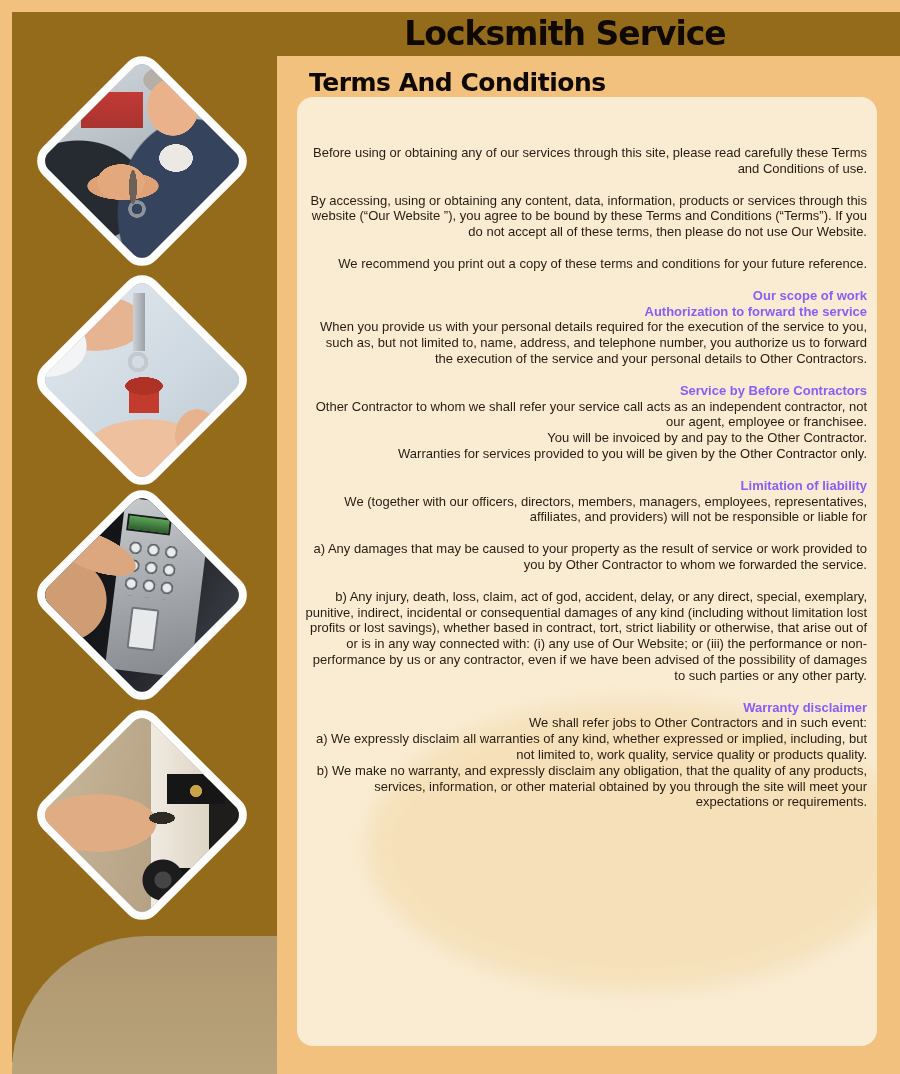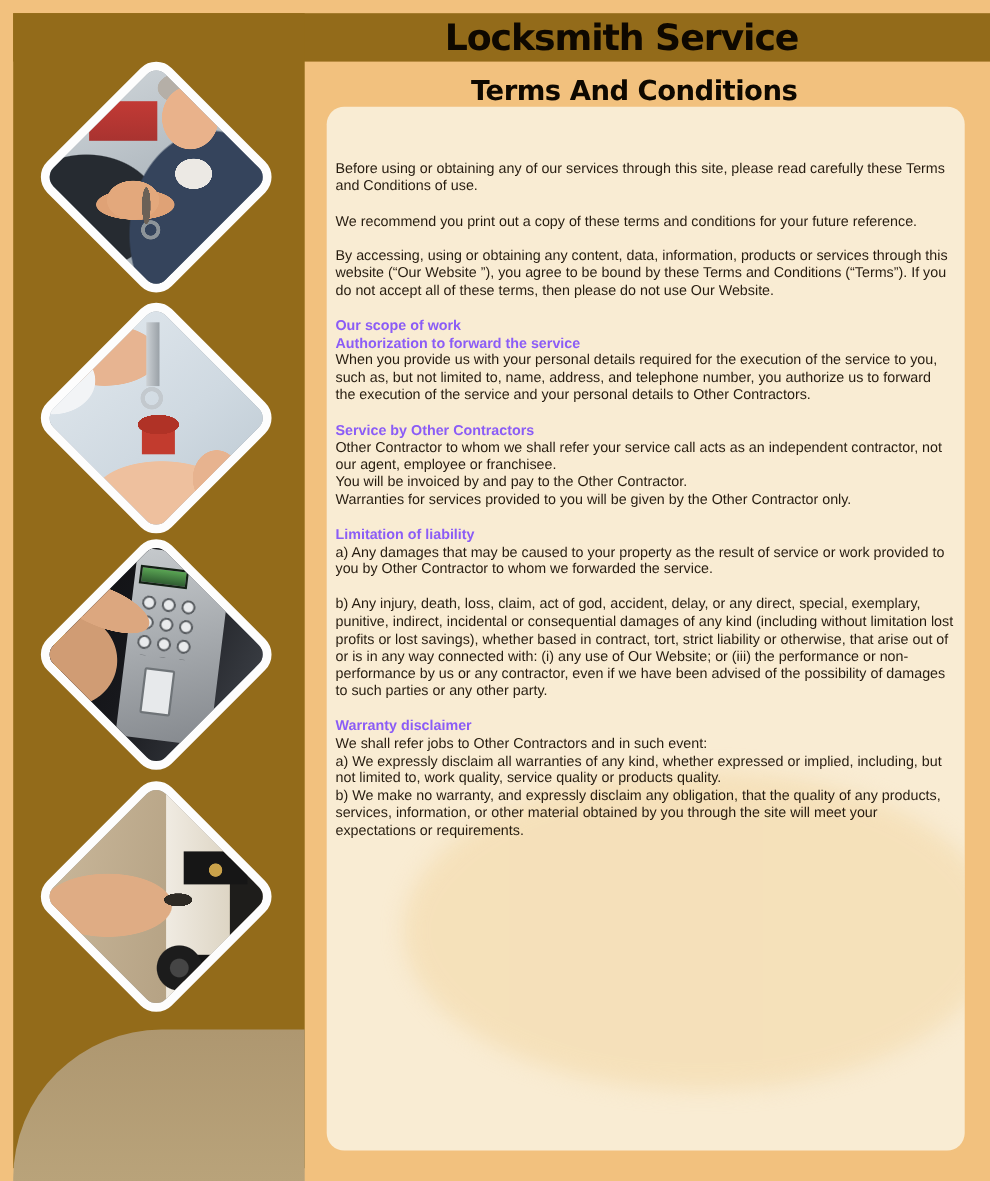--- a/index.html
+++ b/index.html
@@ -87,28 +87,30 @@
     radial-gradient(circle at 50% 50%,#454545 0 8px,#1c1c1c 9px 20px,transparent 21px) 112px 156px/44px 44px no-repeat,
     linear-gradient(#141414,#141414) 138px 166px/58px 28px no-repeat,
     radial-gradient(circle at 50% 50%,#caa24a 0 45%,transparent 50%) 158px 80px/18px 18px no-repeat,
     linear-gradient(#161616,#161616) 138px 72px/58px 30px no-repeat,
     linear-gradient(#1e1d1b,#1e1d1b) 180px 0/46px 226px no-repeat,
     linear-gradient(90deg,#f0ebe2,#ddd5c4) 122px 0/58px 226px no-repeat,
     linear-gradient(100deg,#cdbb9e 0%,#b5a284 60%,#a89576 100%);}
   
   .content{position:absolute;left:277px;top:56px;right:0;bottom:0;}
   .content h2{
-    position:absolute;top:12px;left:0;right:24px;text-align:center;
+    position:absolute;top:12px;left:0;right:24px;
     font-family:"DejaVu Sans",sans-serif;font-weight:800;font-size:25px;letter-spacing:-0.5px;
     color:var(--heading-black);
+    padding-left:32px;
   }
   .panel{
     position:absolute;left:20px;top:41px;width:580px;height:949px;
     background:var(--panel-cream);border-radius:16px;overflow:hidden;
     padding:48px 10px 0 8px;
+    text-align:right;
   }
   .panel-blob{
     position:absolute;right:-30px;bottom:55px;width:540px;height:290px;
     background:#F2D6A2;border-radius:50%;opacity:.5;filter:blur(10px);
   }
   .terms-text{position:relative;font-size:13px;line-height:15.8px;}
   .tc-p{margin:0 0 16px;white-space:pre-line;}
   .tc-h{margin:0;font-size:13px;line-height:15.8px;font-weight:bold;color:#8b5cf6;}
 </style>
 </head>
@@ -140,30 +142,31 @@
       </div>
     </aside>
   <div class="sidebar-blob"></div>
 
   <main class="content">
     <h2>Terms And Conditions</h2>
     <section class="panel">
       <div class="panel-blob"></div>
       <div class="terms-text" id="terms-blocks">
           <p class="tc-p">Before using or obtaining any of our services through this site, please read carefully these Terms and Conditions of use.</p>
+          <p class="tc-p">By accessing, using or obtaining any content, data, information, products or services through this website (“Our Website ”), you agree to be bound by these Terms and Conditions (“Terms”). If you do not accept all of these terms, then please do not use Our Website.</p>
           <p class="tc-p">We recommend you print out a copy of these terms and conditions for your future reference.</p>
-          <p class="tc-p">By accessing, using or obtaining any content, data, information, products or services through this website (“Our Website ”), you agree to be bound by these Terms and Conditions (“Terms”). If you do not accept all of these terms, then please do not use Our Website.</p>
           <h3 class="tc-h">Our scope of work</h3>
           <h3 class="tc-h">Authorization to forward the service</h3>
           <p class="tc-p">When you provide us with your personal details required for the execution of the service to you, such as, but not limited to, name, address, and telephone number, you authorize us to forward the execution of the service and your personal details to Other Contractors.</p>
-          <h3 class="tc-h">Service by Other Contractors</h3>
+          <h3 class="tc-h">Service by Before Contractors</h3>
           <p class="tc-p">Other Contractor to whom we shall refer your service call acts as an independent contractor, not our agent, employee or franchisee.
 You will be invoiced by and pay to the Other Contractor.
 Warranties for services provided to you will be given by the Other Contractor only.</p>
           <h3 class="tc-h">Limitation of liability</h3>
+          <p class="tc-p">We (together with our officers, directors, members, managers, employees, representatives, affiliates, and providers) will not be responsible or liable for</p>
           <p class="tc-p">a) Any damages that may be caused to your property as the result of service or work provided to you by Other Contractor to whom we forwarded the service.</p>
           <p class="tc-p">b) Any injury, death, loss, claim, act of god, accident, delay, or any direct, special, exemplary, punitive, indirect, incidental or consequential damages of any kind (including without limitation lost profits or lost savings), whether based in contract, tort, strict liability or otherwise, that arise out of or is in any way connected with: (i) any use of Our Website; or (iii) the performance or non-performance by us or any contractor, even if we have been advised of the possibility of damages to such parties or any other party.</p>
           <h3 class="tc-h">Warranty disclaimer</h3>
           <p class="tc-p">We shall refer jobs to Other Contractors and in such event:
 a) We expressly disclaim all warranties of any kind, whether expressed or implied, including, but not limited to, work quality, service quality or products quality.
 b) We make no warranty, and expressly disclaim any obligation, that the quality of any products, services, information, or other material obtained by you through the site will meet your expectations or requirements.</p>
         </div>
     </section>
   </main>
 

